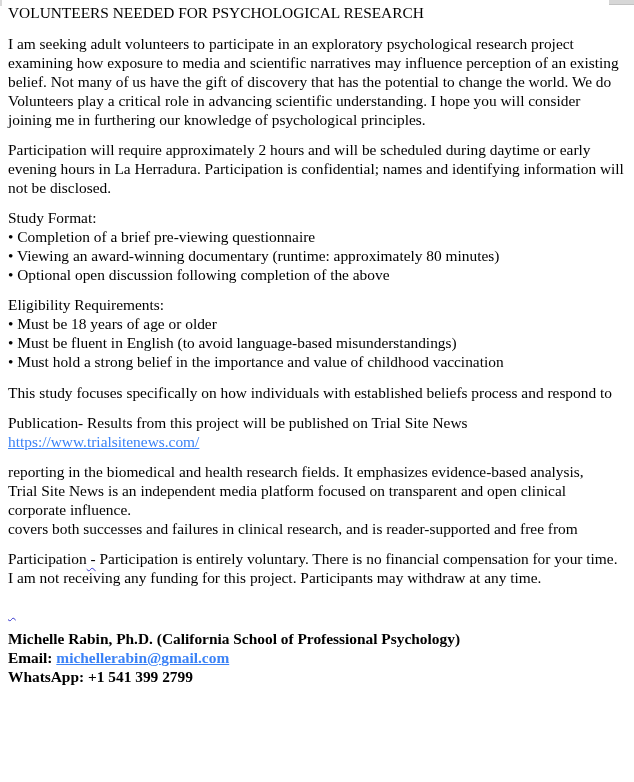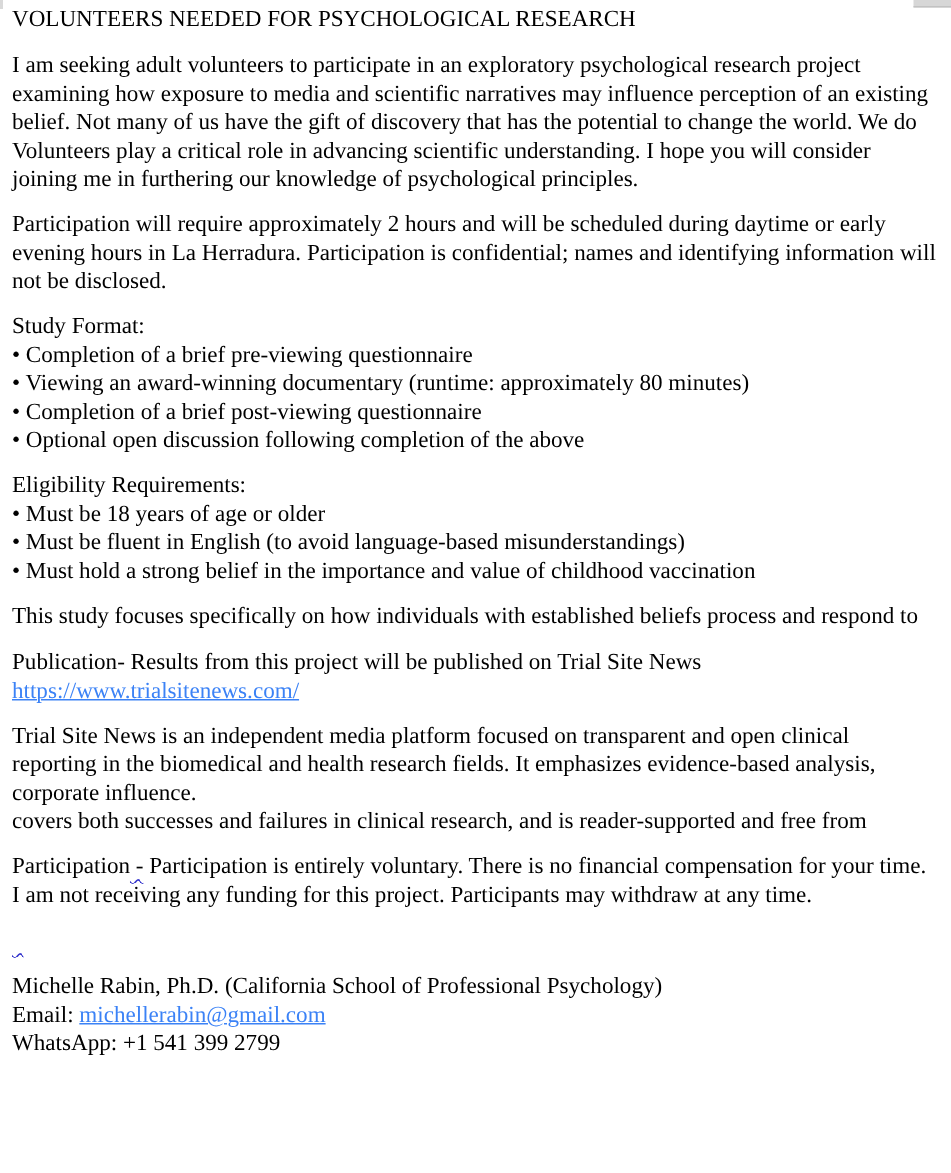--- a/index.html
+++ b/index.html
@@ -23,20 +23,21 @@
   .doc-title {
     line-height: 19px;
     margin-bottom: 13px;
     white-space: pre;
   }
   .block {
     margin-bottom: 11.5px;
   }
   .block:last-child {
     margin-bottom: 4px;
+    font-weight: bold;
   }
   .line {
     line-height: 18.9px;
     white-space: pre;
   }
   a.link {
     color: #3b82f6;
     text-decoration: underline;
     text-decoration-thickness: 1px;
     cursor: pointer;
@@ -83,39 +84,38 @@
       </div>
       <div class="block">
         <div class="line"><span>Participation will require approximately 2 hours and will be scheduled during daytime or early</span></div>
         <div class="line"><span>evening hours in La Herradura. Participation is confidential; names and identifying information will</span></div>
         <div class="line"><span>not be disclosed.</span></div>
       </div>
       <div class="block">
         <div class="line"><span>Study Format:</span></div>
         <div class="line"><span>• Completion of a brief pre-viewing questionnaire</span></div>
         <div class="line"><span>• Viewing an award-winning documentary (runtime: approximately 80 minutes)</span></div>
-        <div class="line"><span>• Completion of a brief post-viewing questionnaire</span></div>
         <div class="line"><span>• Optional open discussion following completion of the above</span></div>
       </div>
       <div class="block">
         <div class="line"><span>Eligibility Requirements:</span></div>
         <div class="line"><span>• Must be 18 years of age or older</span></div>
         <div class="line"><span>• Must be fluent in English (to avoid language-based misunderstandings)</span></div>
         <div class="line"><span>• Must hold a strong belief in the importance and value of childhood vaccination</span></div>
       </div>
       <div class="block">
         <div class="line"><span>This study focuses specifically on how individuals with established beliefs process and respond to</span></div>
       </div>
       <div class="block">
         <div class="line"><span>Publication- Results from this project will be published on Trial Site News</span></div>
         <div class="line"><a href="#" class="link">https://www.trialsitenews.com/</a></div>
       </div>
       <div class="block">
+        <div class="line"><span>reporting in the biomedical and health research fields. It emphasizes evidence-based analysis,</span></div>
         <div class="line"><span>Trial Site News is an independent media platform focused on transparent and open clinical</span></div>
-        <div class="line"><span>reporting in the biomedical and health research fields. It emphasizes evidence-based analysis,</span></div>
         <div class="line"><span>corporate influence.</span></div>
         <div class="line"><span>covers both successes and failures in clinical research, and is reader-supported and free from</span></div>
       </div>
       <div class="block">
         <div class="line"><span>Participation</span><span class="wavy"> -</span><span> Participation is entirely voluntary. There is no financial compensation for your time.</span></div>
         <div class="line"><span>I am not receiving any funding for this project. Participants may withdraw at any time.</span></div>
       </div>
       <div class="block">
         <div class="line"><span class="wavy">  </span></div>
       </div>

